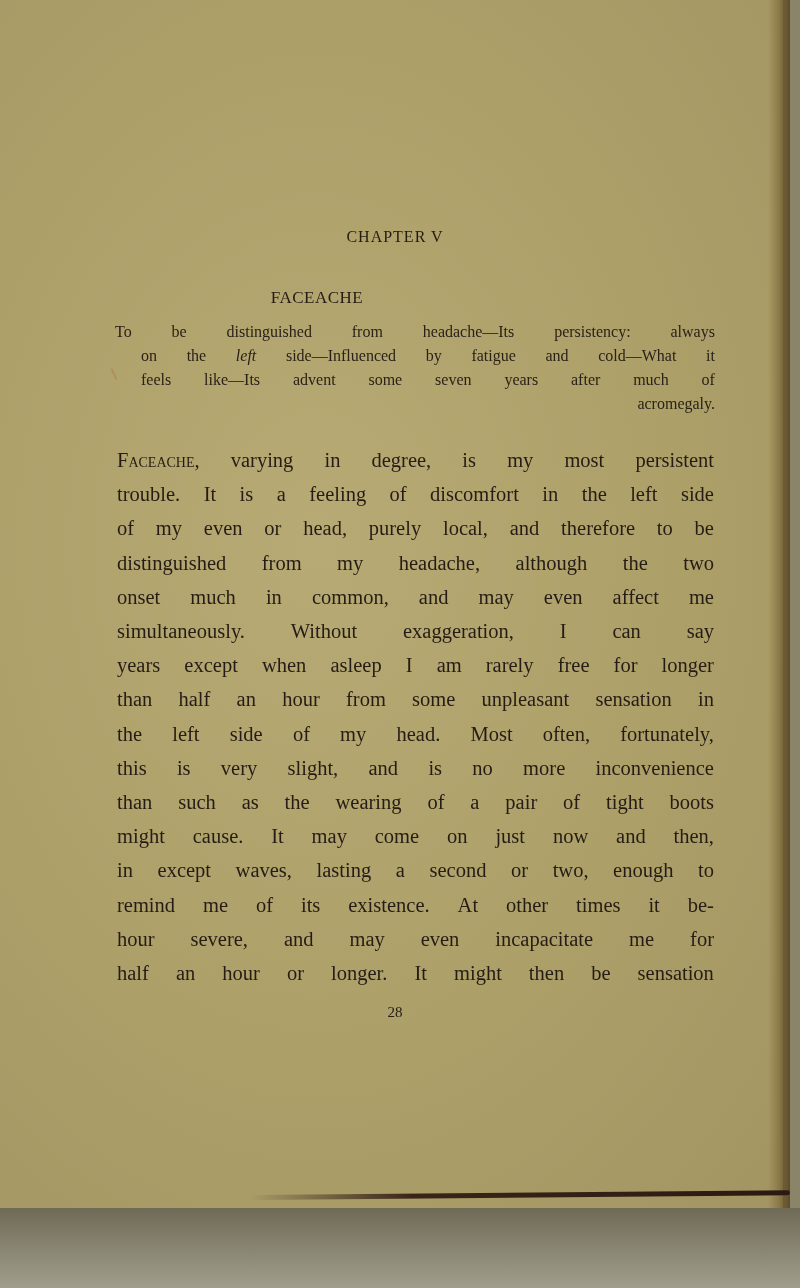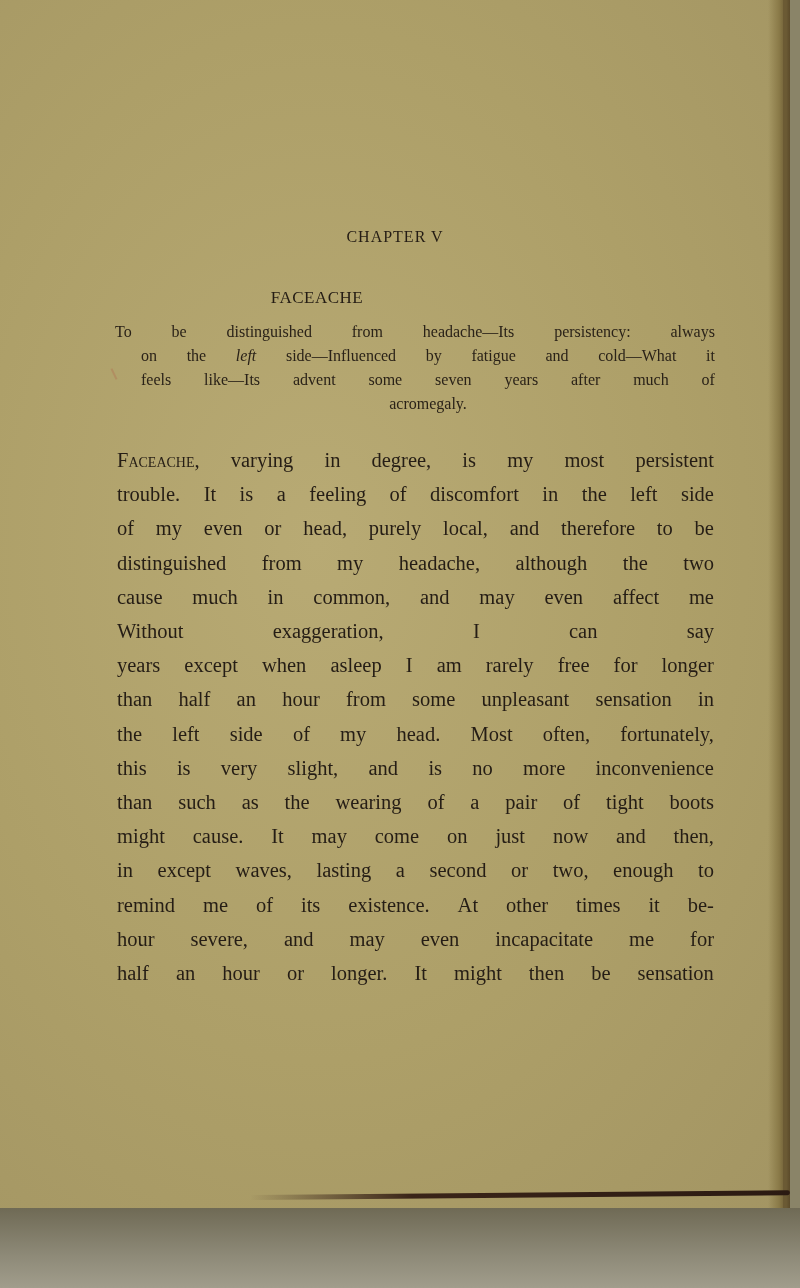--- a/index.html
+++ b/index.html
@@ -41,21 +41,21 @@
       position: absolute; left: 0; width: 634px; top: 288px; text-align: center;
       font-size: 17px; letter-spacing: 0.5px; color: #241c14;
     }
     .synopsis {
       position: absolute; left: 115px; width: 600px; top: 320px;
       font-size: 16px; line-height: 24px; color: #2a2218;
       font-family: "Liberation Sans Narrow", "Liberation Serif", serif;
     }
     .synopsis .line { white-space: nowrap; display: flex; justify-content: space-between; }
     .synopsis .line.indent { padding-left: 26px; }
-    .synopsis .line.last { justify-content: center; }
+    .synopsis .line.last { justify-content: flex-end; }
     .body-text {
       position: absolute; left: 117px; width: 597px; top: 443px;
       font-size: 20.5px; line-height: 34.2px; color: #251d15;
     }
     .body-text .line { white-space: nowrap; display: flex; justify-content: space-between; }
     .smallcaps { font-variant: small-caps; }
     .page-number {
       position: absolute; left: 0; width: 790px; top: 1004px; text-align: center;
       font-size: 15px; color: #241c14;
     }
@@ -150,31 +150,32 @@
       <div class="line">
         <span>distinguished</span>
         <span>from</span>
         <span>my</span>
         <span>headache,</span>
         <span>although</span>
         <span>the</span>
         <span>two</span>
       </div>
       <div class="line">
-        <span>cause</span>
+        <span>onset</span>
         <span>much</span>
         <span>in</span>
         <span>common,</span>
         <span>and</span>
         <span>may</span>
         <span>even</span>
         <span>affect</span>
         <span>me</span>
       </div>
       <div class="line">
+        <span>simultaneously.</span>
         <span>Without</span>
         <span>exaggeration,</span>
         <span>I</span>
         <span>can</span>
         <span>say</span>
       </div>
       <div class="line">
         <span>years</span>
         <span>except</span>
         <span>when</span>
@@ -285,14 +286,15 @@
         <span>or</span>
         <span>longer.</span>
         <span>It</span>
         <span>might</span>
         <span>then</span>
         <span>be</span>
         <span>sensation</span>
       </div>
     </div>
 
+  <div class="page-number">28</div>
 </div>
 <div class="floor"></div>
 
 </body></html>

